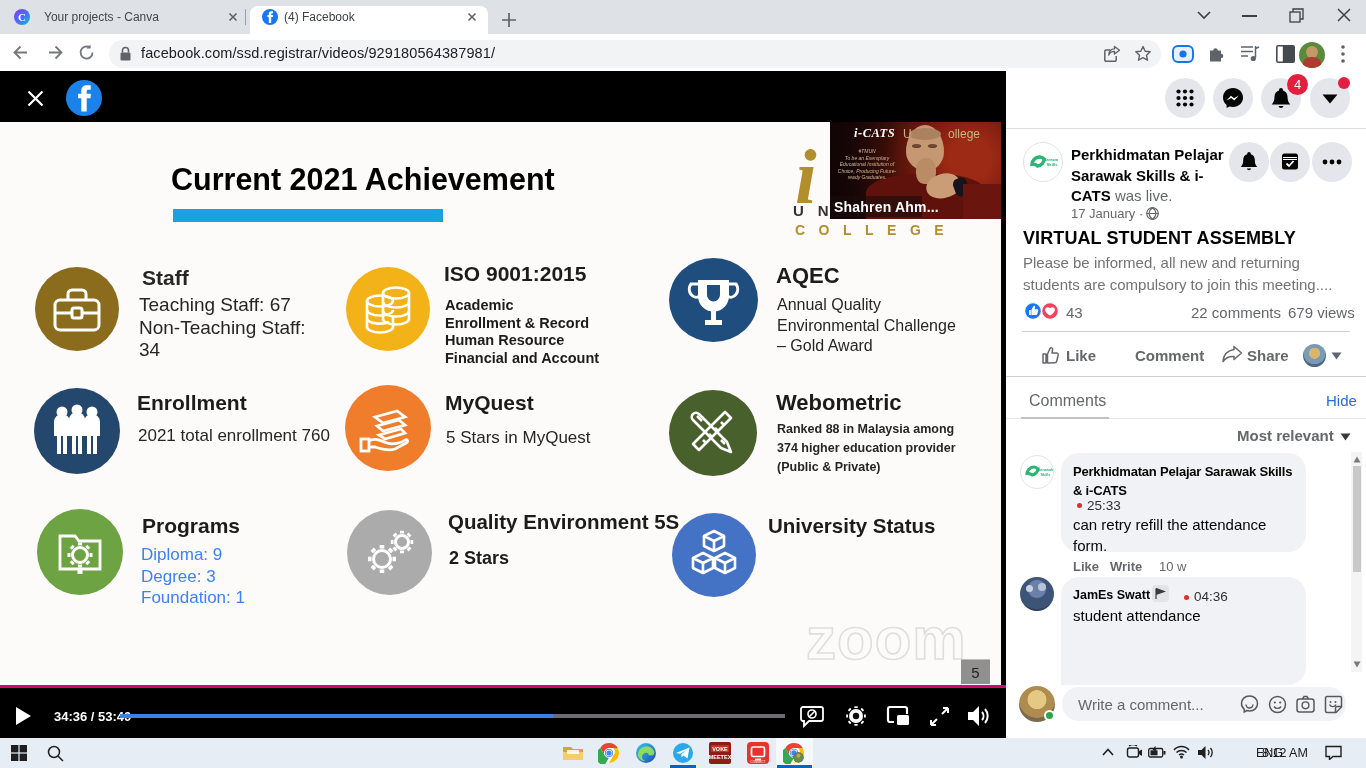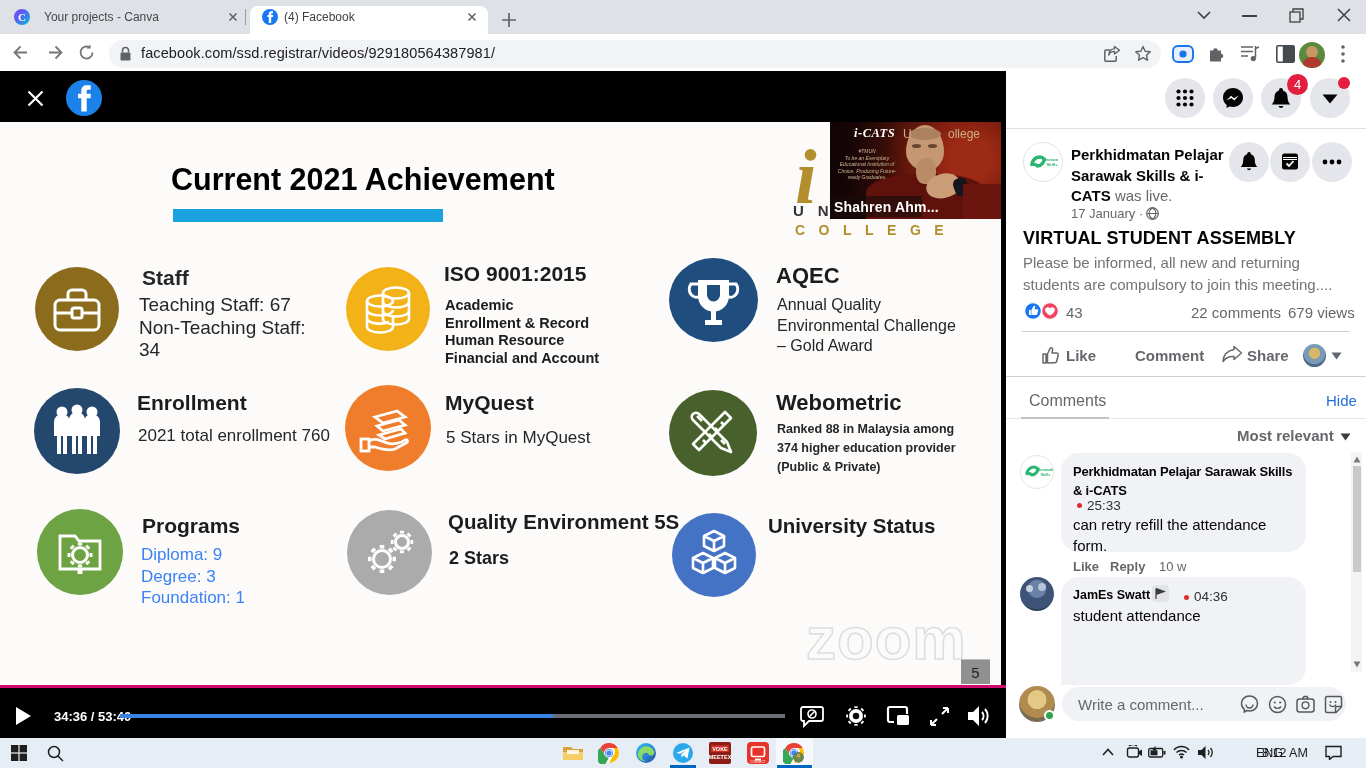--- a/index.html
+++ b/index.html
@@ -535,21 +535,21 @@
       </g>
       <text x="25.5" y="16" font-size="3.8" fill="#2ab573" font-weight="bold" text-anchor="middle">Sarawak</text>
       <text x="25.5" y="20.5" font-size="3.8" fill="#2ab573" font-weight="bold" text-anchor="middle">Skills</text>
     </svg>
 <div class="abs" style="left:1061px;top:453px;width:245px;height:99px;border-radius:18px;background:#f0f2f5;"></div>
 <div class="abs" style="left:1073px;top:462px;width:222px;font-size:13px;font-weight:bold;color:#050505;line-height:19px;letter-spacing:-0.2px;">Perkhidmatan Pelajar Sarawak Skills &amp; i-CATS</div>
 <div class="abs" style="left:1077px;top:503px;width:5px;height:5px;border-radius:50%;background:#e02c2c;"></div>
 <div class="abs" style="left:1087px;top:498px;font-size:13.5px;color:#2f3033;">25:33</div>
 <div class="abs" style="left:1073px;top:514px;width:225px;font-size:15px;color:#050505;line-height:21px;">can retry refill the attendance form.</div>
 <div class="abs" style="left:1073px;top:559px;font-size:13px;font-weight:bold;color:#65676b;">Like</div>
-<div class="abs" style="left:1110px;top:559px;font-size:13px;font-weight:bold;color:#65676b;">Reply</div>
+<div class="abs" style="left:1110px;top:559px;font-size:13px;font-weight:bold;color:#65676b;">Write</div>
 <div class="abs" style="left:1159px;top:559px;font-size:13px;color:#65676b;">10 w</div>
 
 <div class="abs" style="left:1020px;top:577px;width:34px;height:34px;border-radius:50%;background:radial-gradient(circle at 50% 35%, #6a81a8 0 30%, #3d5477 35% 70%, #2a3c58 75% 100%);"></div>
 <div class="abs" style="left:1026px;top:585px;width:7px;height:7px;border-radius:50%;background:#c7d3e3;"></div>
 <div class="abs" style="left:1038px;top:583px;width:8px;height:8px;border-radius:50%;background:#b5c4d8;"></div>
 <div class="abs" style="left:1061px;top:577px;width:245px;height:108px;border-radius:18px 18px 18px 0;background:#f0f2f5;"></div>
 <div class="abs" style="left:1073px;top:588px;font-size:12.5px;font-weight:bold;color:#050505;">JamEs Swatt</div>
 <div class="abs" style="left:1152px;top:585px;width:17px;height:17px;border-radius:4px;background:#e2e4e8;"></div>
 <svg class="abs" style="left:1155px;top:588px;" width="11" height="11" viewBox="0 0 11 11">
       <path d="M1 0.5 V11 M1 0.5 L9.5 3.5 L1 6.5" fill="#3a3b3c" stroke="#3a3b3c" stroke-width="1.2"></path>

